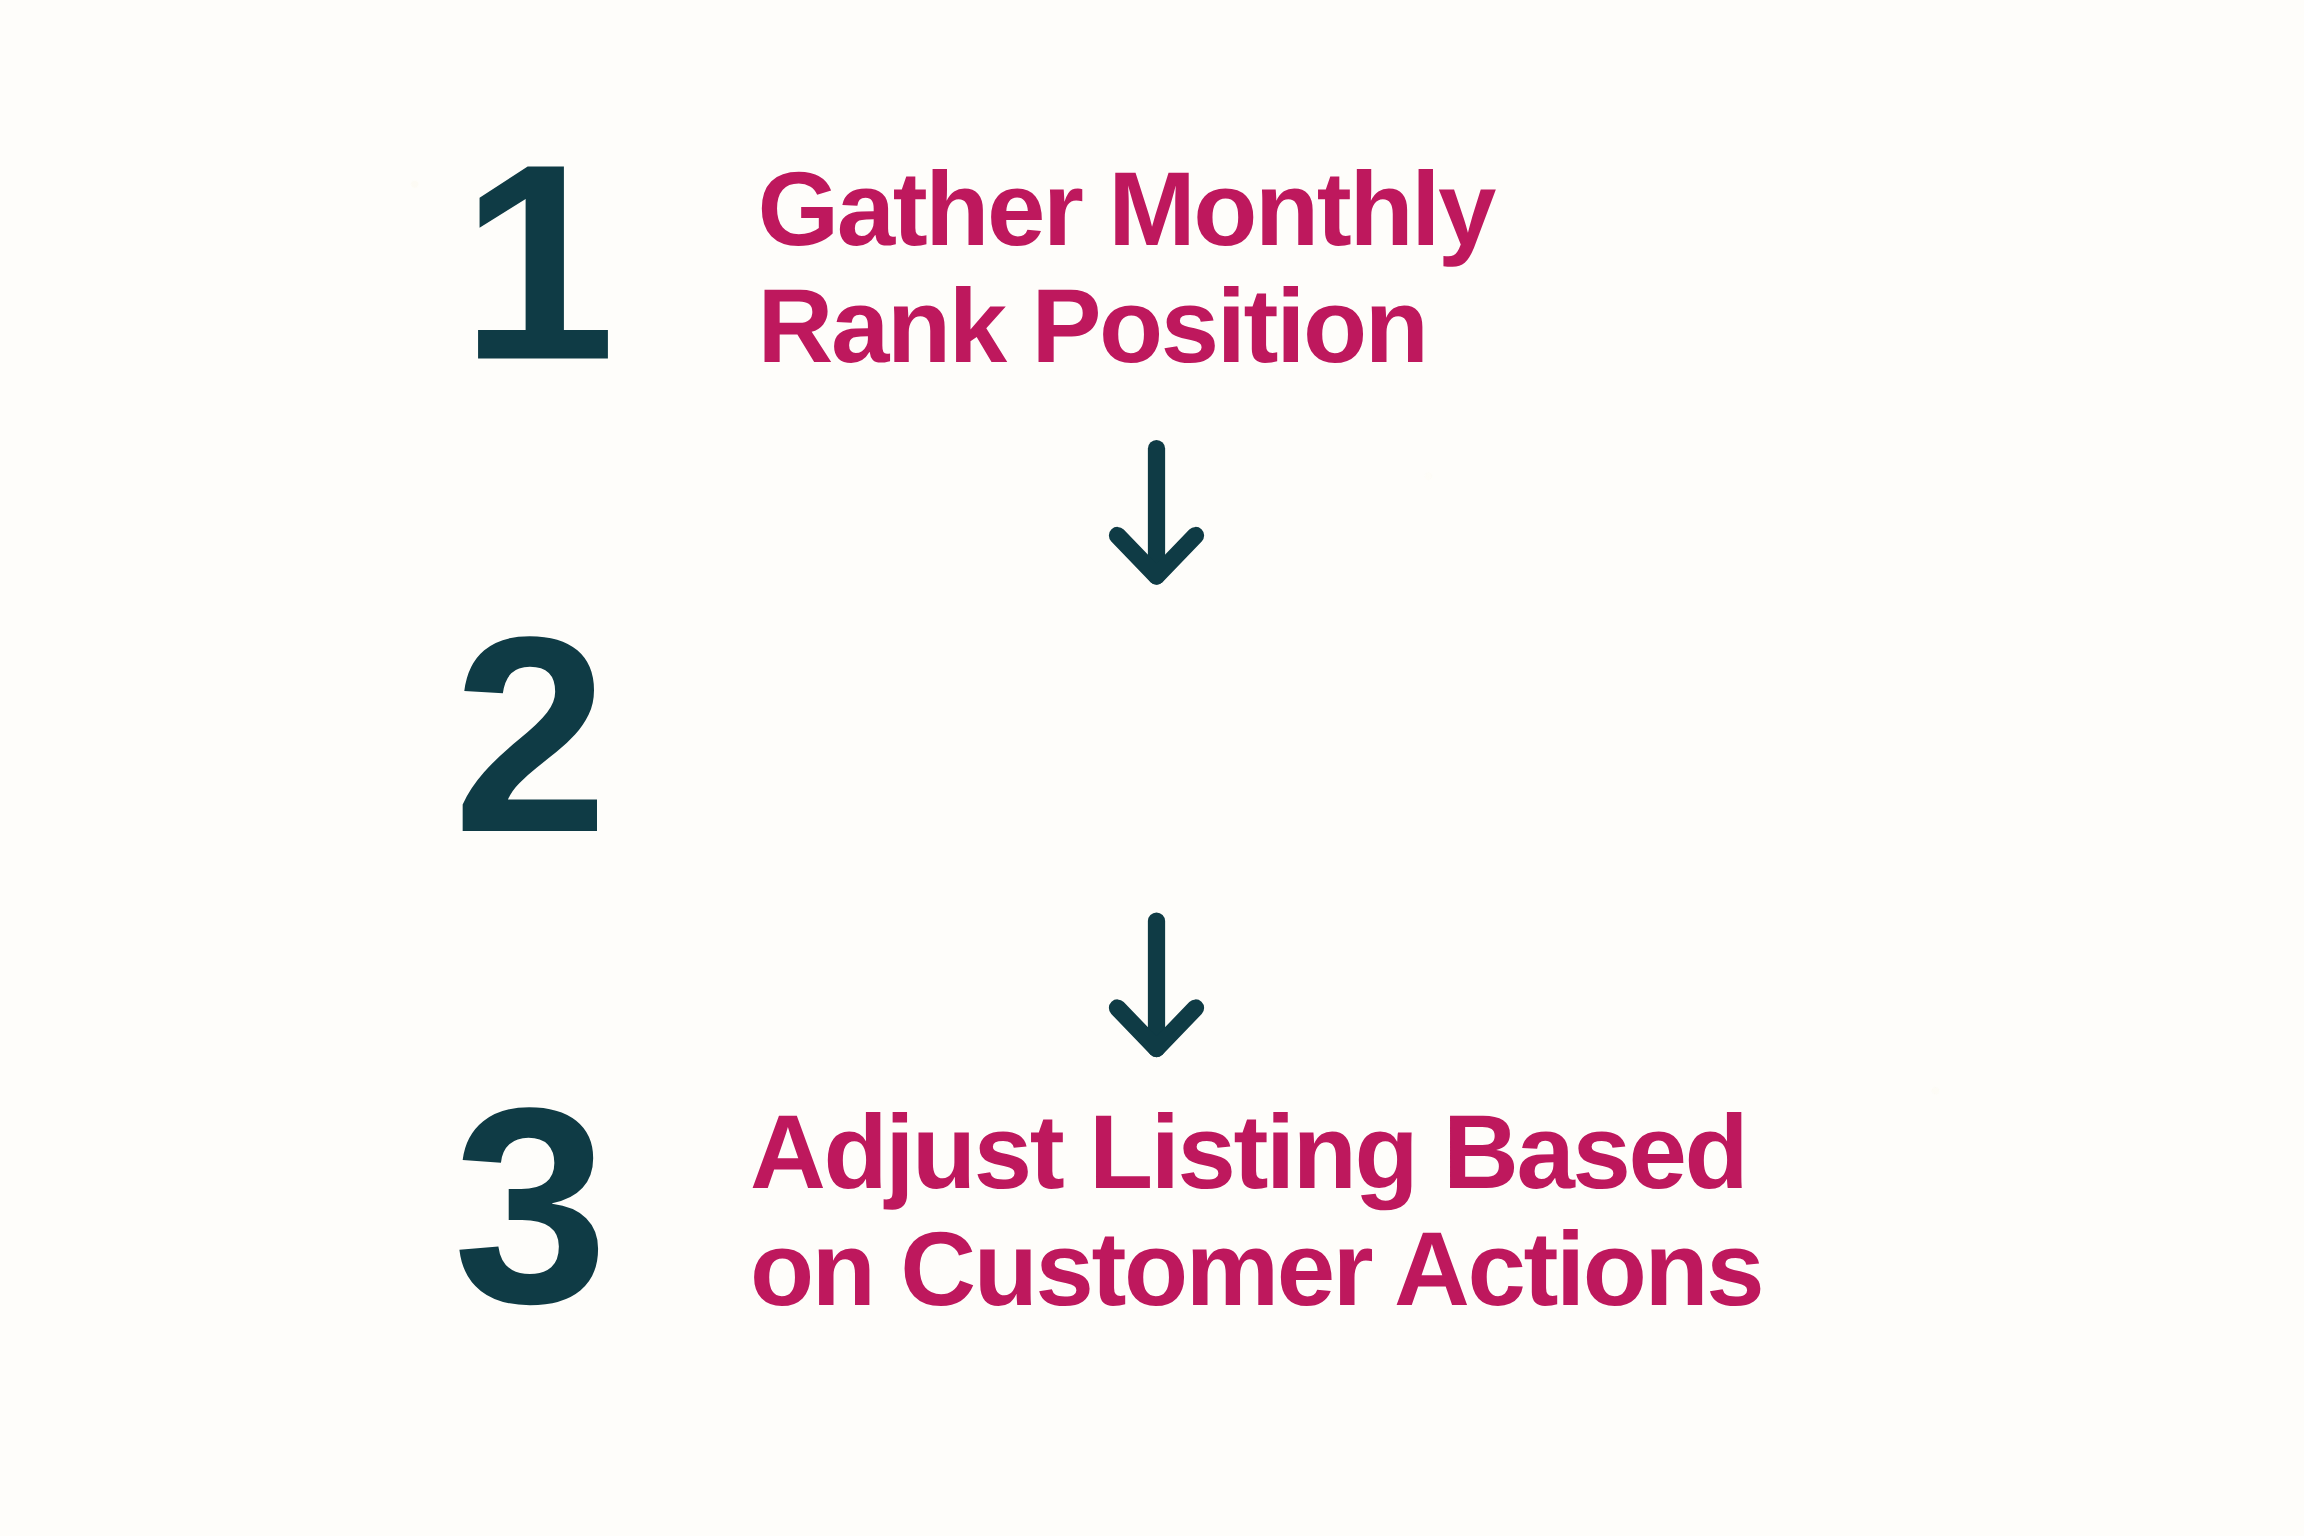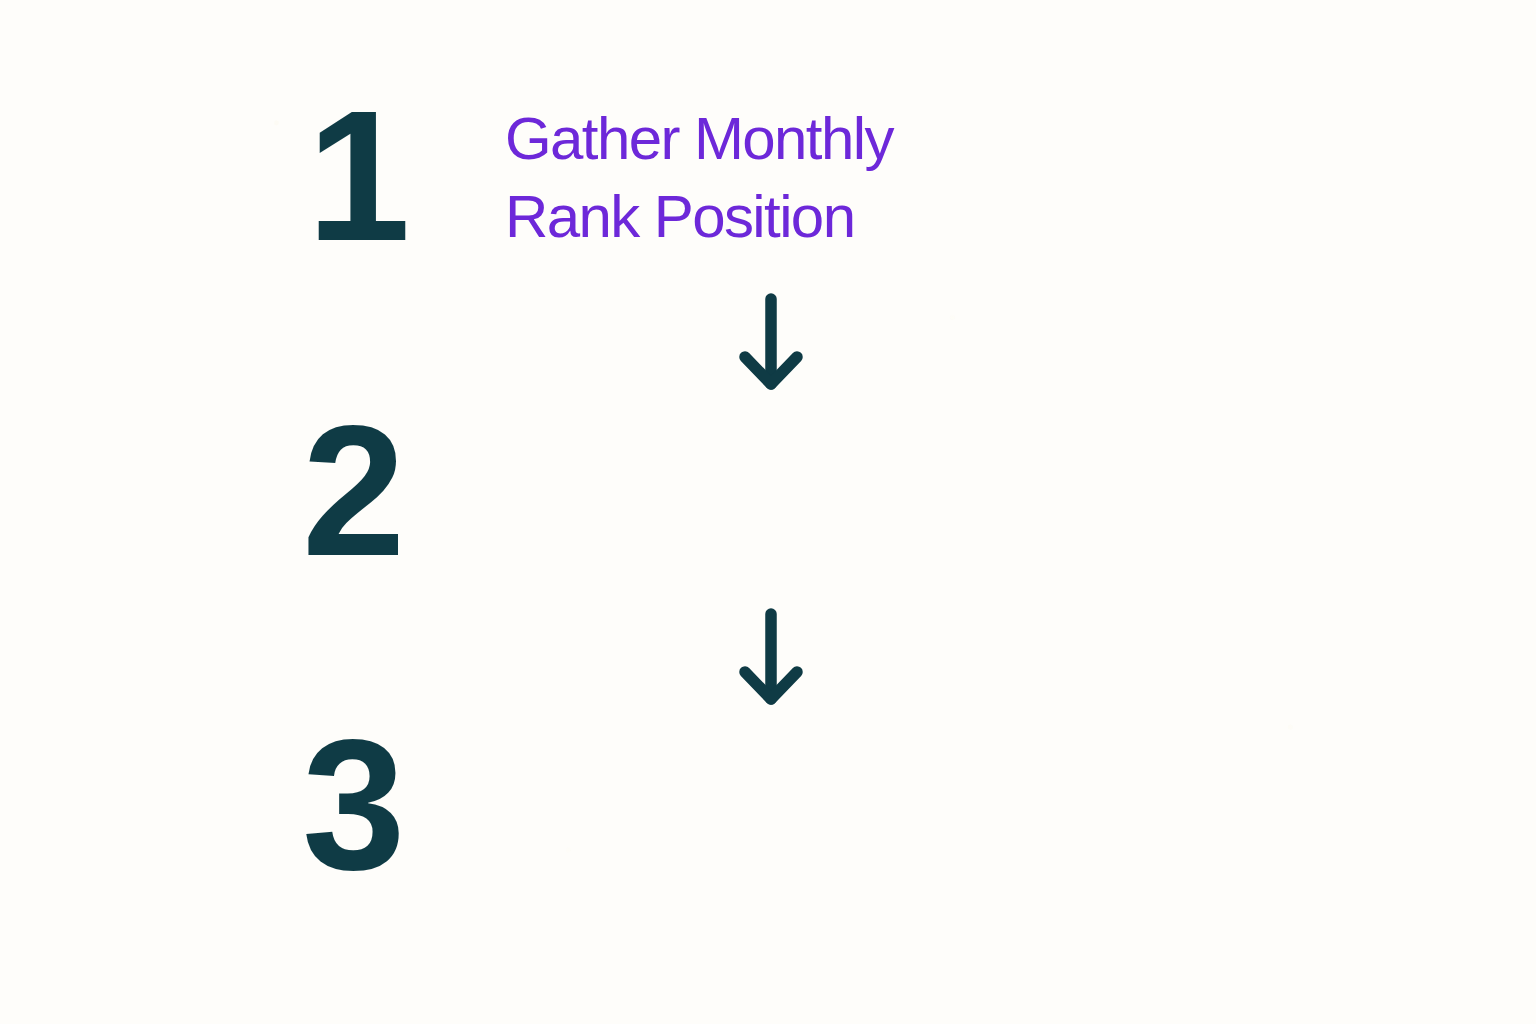--- a/index.html
+++ b/index.html
@@ -51,23 +51,23 @@
     font-size: 186px;
     font-weight: 700;
     line-height: 0.86;
     letter-spacing: -2px;
     text-align: left;
     padding-left: 2px;
     box-sizing: border-box;
   }
 
   .step-label {
-    color: #6d28d9;
-    font-size: 60px;
-    font-weight: 400;
+    color: #be185d;
+    font-size: 70px;
+    font-weight: 700;
     line-height: 78px;
     letter-spacing: -1.6px;
     white-space: pre-line;
     padding-top: 4px;
   }
 
   
   #step-1 { left: 305px; top: 96px;  }
   #step-2 { left: 300px; top: 411px; }
   #step-3 { left: 300px; top: 725px; }
@@ -112,15 +112,17 @@
     <svg viewBox="0 0 72 100" xmlns="http://www.w3.org/2000/svg">
       <g stroke="#0f3b45" stroke-width="11.5" stroke-linecap="round" stroke-linejoin="round" fill="none">
         <line x1="36" y1="7" x2="36" y2="92"></line>
         <polyline points="10,65 36,92 62,65"></polyline>
       </g>
     </svg>
   </div>
 
   <div class="step" id="step-3">
     <div class="step-number">3</div>
+    <div class="step-label">Adjust Listing Based
+on Customer Actions</div>
   </div>
 
 </div>
 
 </body></html>

